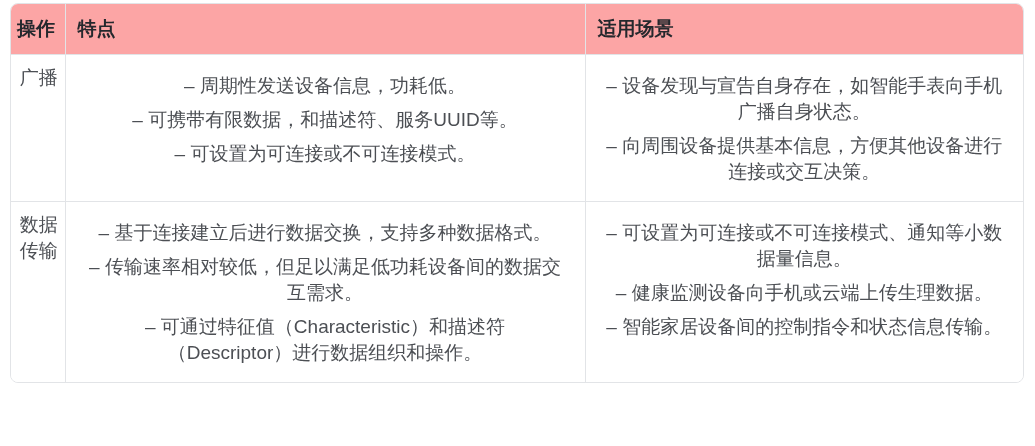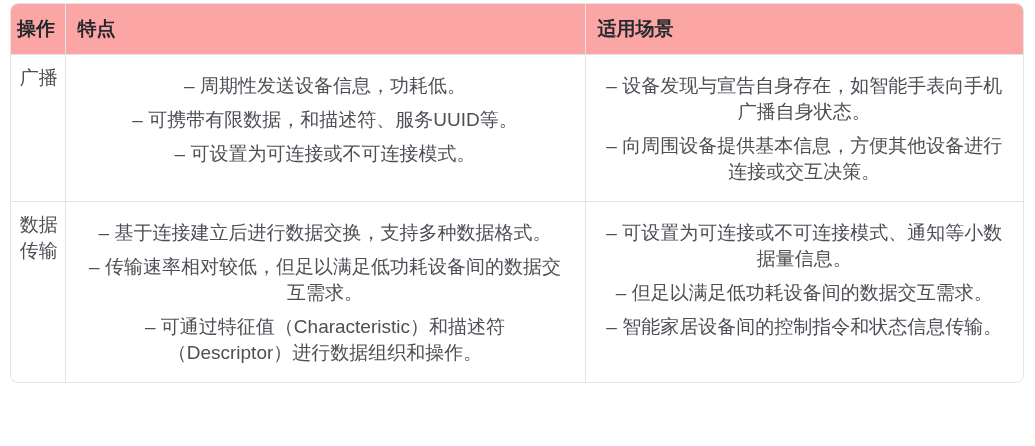--- a/index.html
+++ b/index.html
@@ -105,20 +105,20 @@
 
       <tr>
         <td class="op">数据传输</td>
         <td>
           <p class="bullet">– 基于连接建立后进行数据交换，支持多种数据格式。</p>
           <p class="bullet">– 传输速率相对较低，但足以满足低功耗设备间的数据交互需求。</p>
           <p class="bullet">– 可通过特征值（Characteristic）和描述符（Descriptor）进行数据组织和操作。</p>
         </td>
         <td>
           <p class="bullet">– 可设置为可连接或不可连接模式、通知等小数据量信息。</p>
-          <p class="bullet">– 但足以满足低功耗设备间的数据交互需求。</p>
+          <p class="bullet">– 健康监测设备向手机或云端上传生理数据。</p>
           <p class="bullet">– 智能家居设备间的控制指令和状态信息传输。</p>
         </td>
       </tr>
 
     </tbody>
   </table>
 </div>
 
 </body></html>

